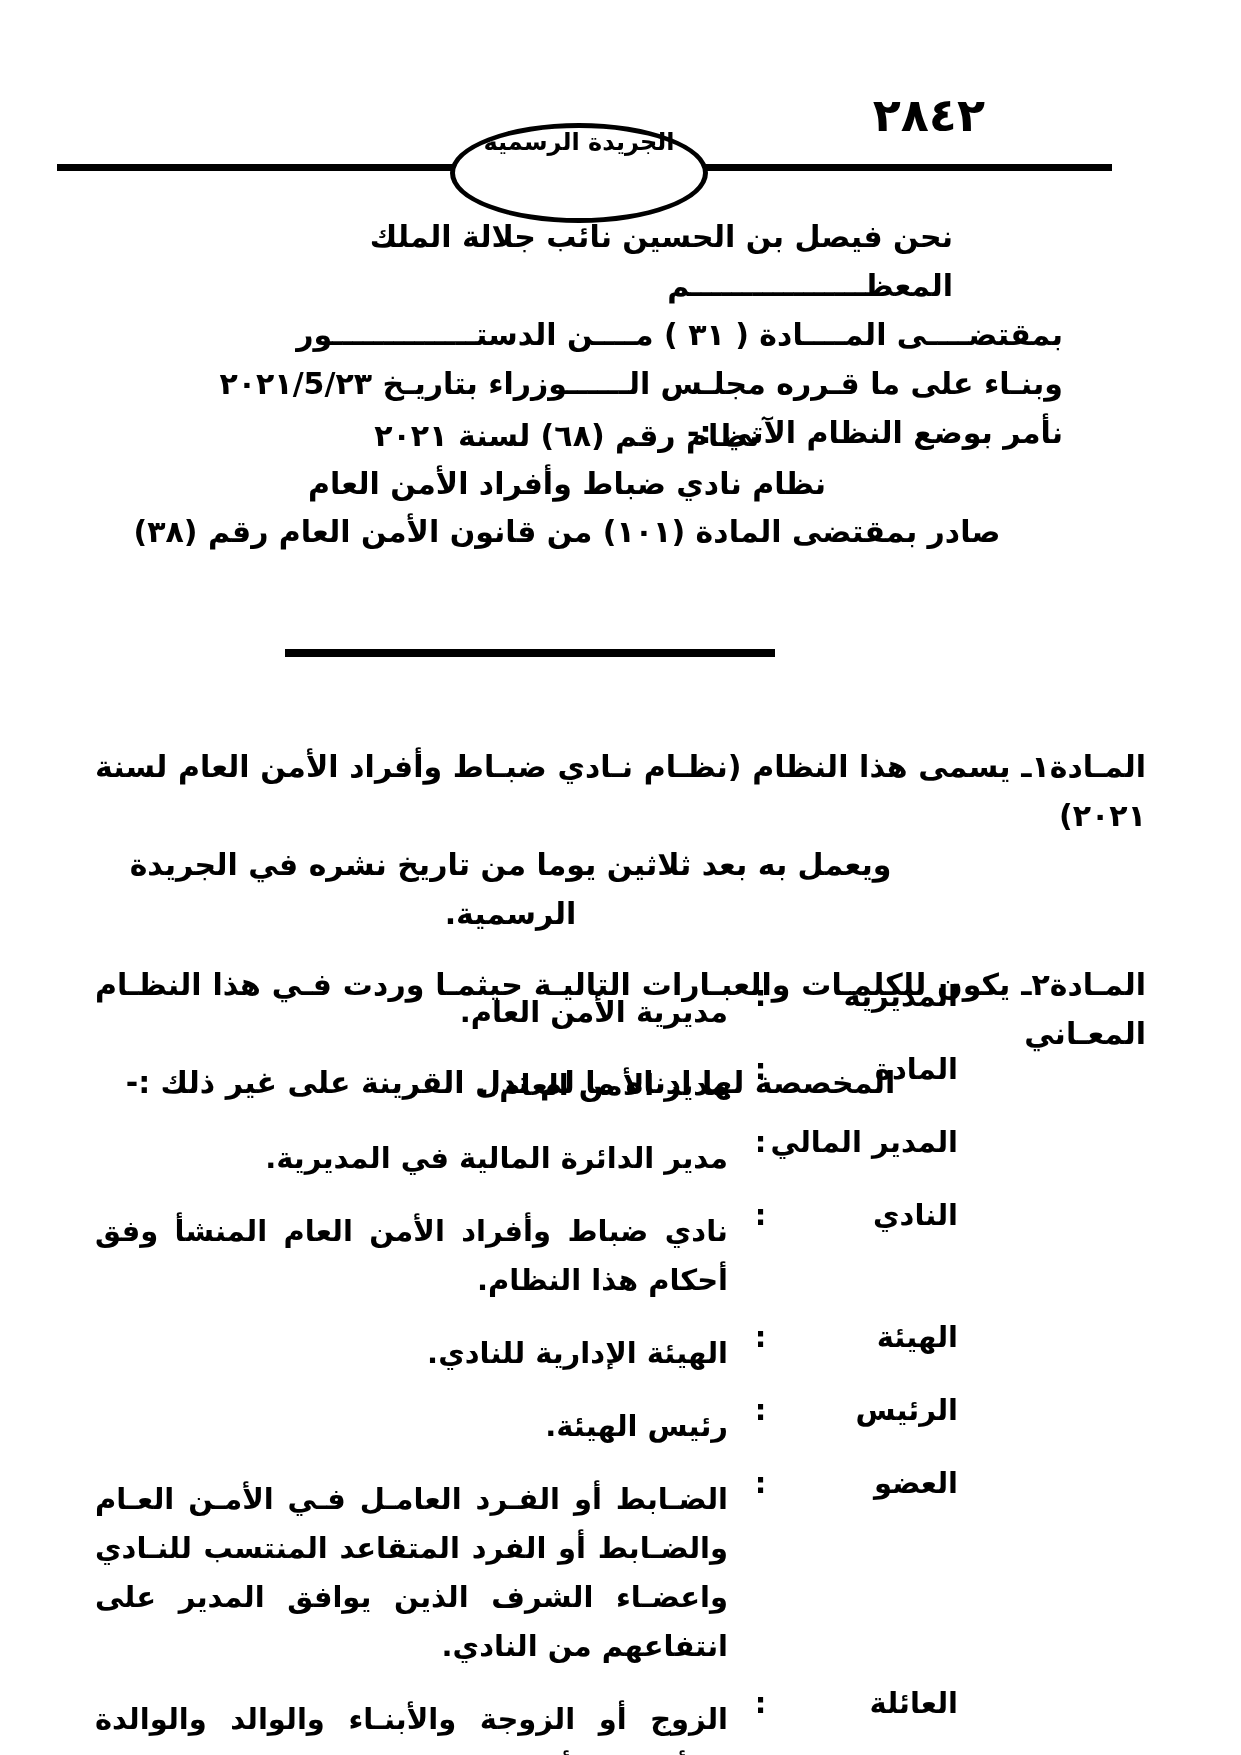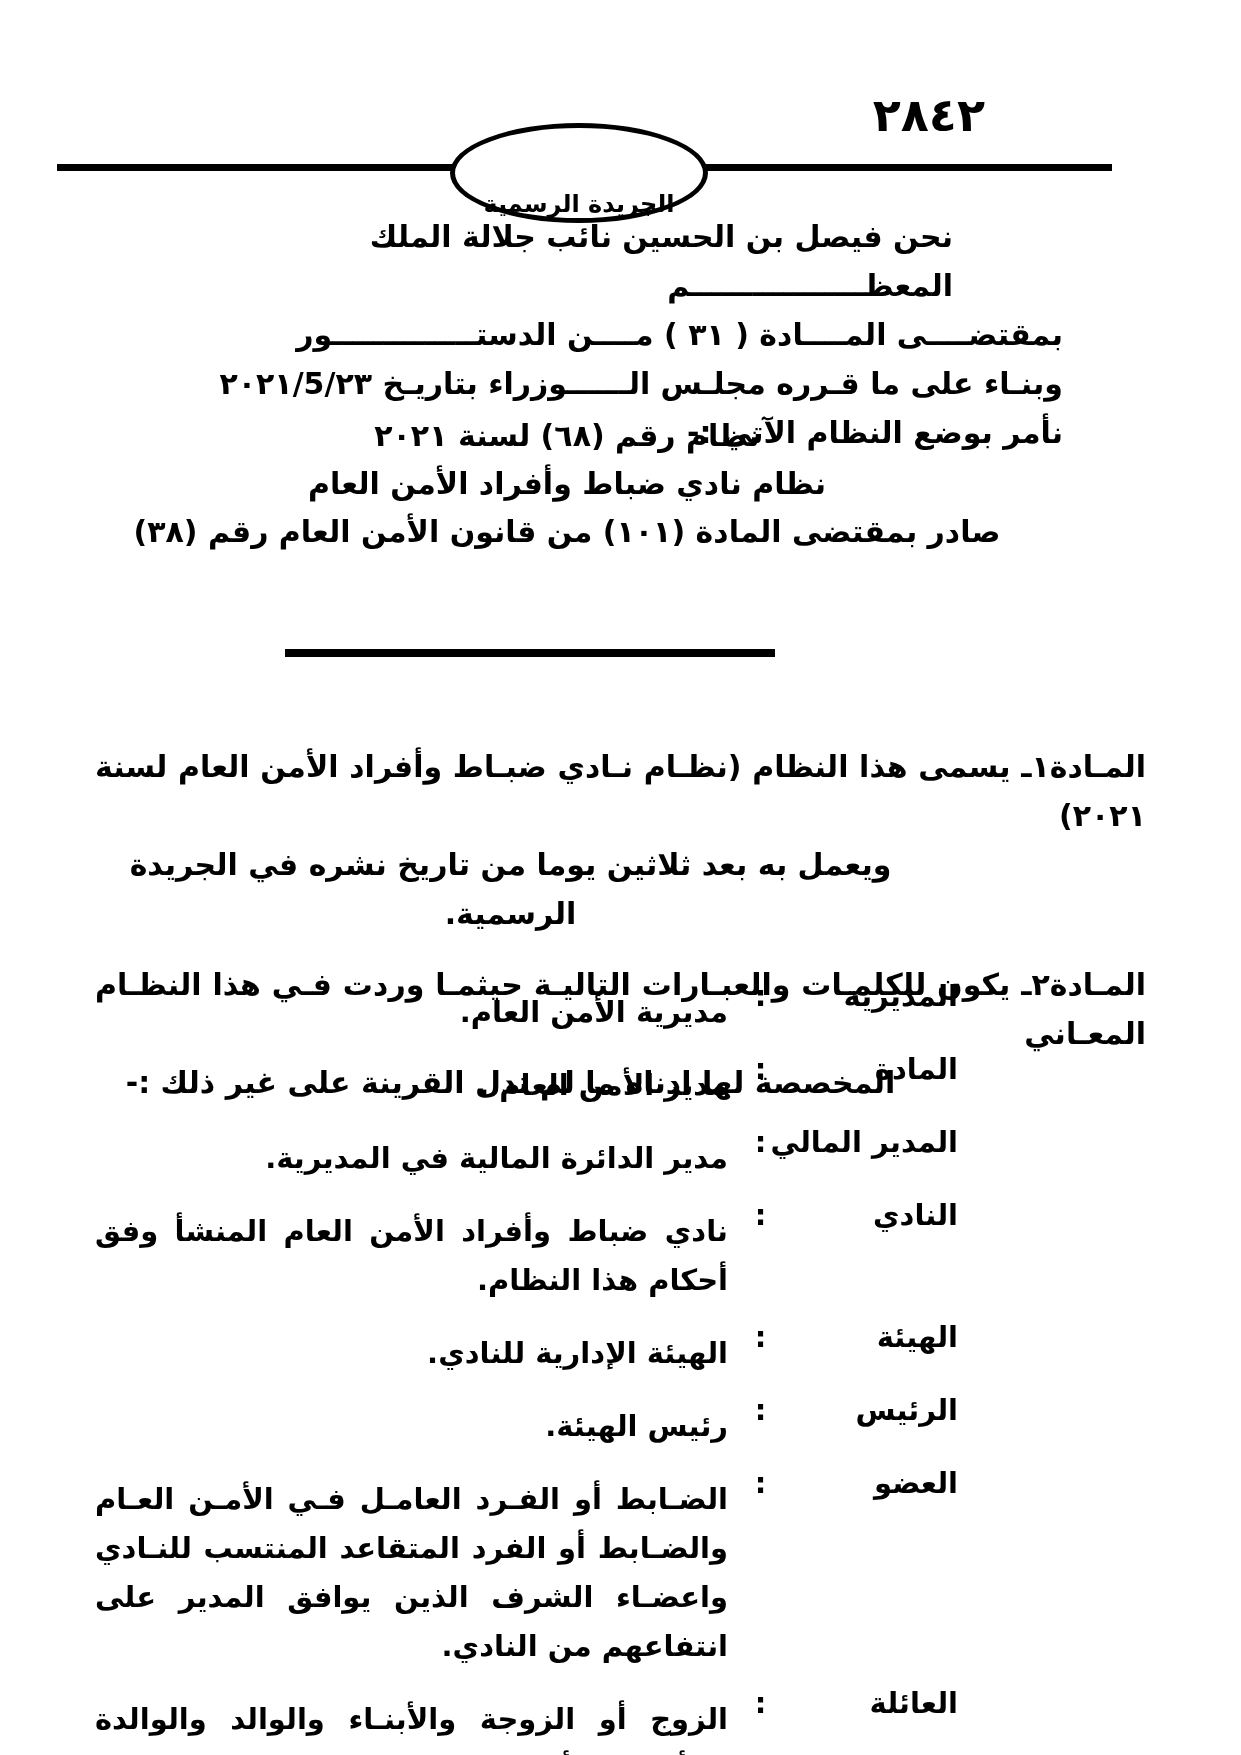--- a/index.html
+++ b/index.html
@@ -17,21 +17,21 @@
     font-size: 46px; letter-spacing: 4px;
   }
 
   .header-rule {
     position: absolute; top: 164px; left: 57px; width: 1055px; height: 7px;
     background: #000000;
   }
   .gazette-badge {
     position: absolute; top: 123px; left: 450px; width: 248px; height: 90px;
     background: #ffffff; border: 5px solid #000000; border-radius: 50%;
-    display: flex; align-items: flex-end; justify-content: center;
+    display: flex; align-items: flex-start; justify-content: center;
     font-size: 24px; z-index: 2;
   }
 
   .preamble {
     position: absolute; top: 212px; right: 178px; left: 160px;
     font-size: 30px; line-height: 49px; text-align: right;
   }
   .preamble .line-first { margin-left: 0; margin-right: 110px; }
 
   .title-block {

